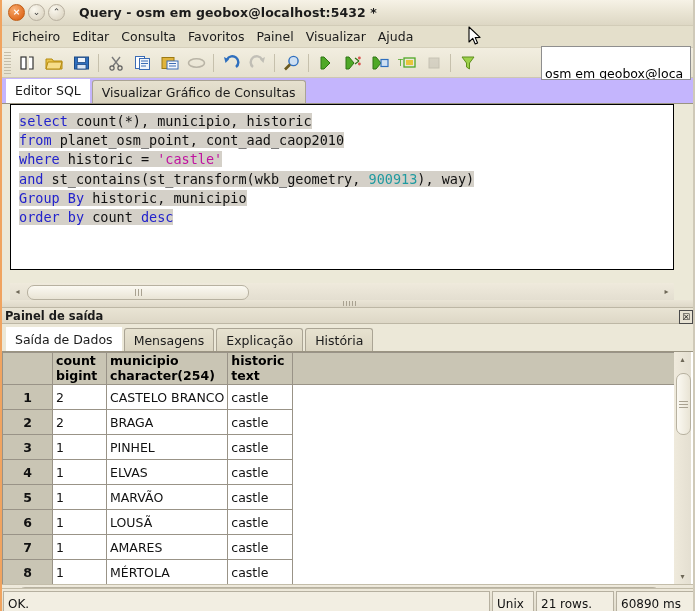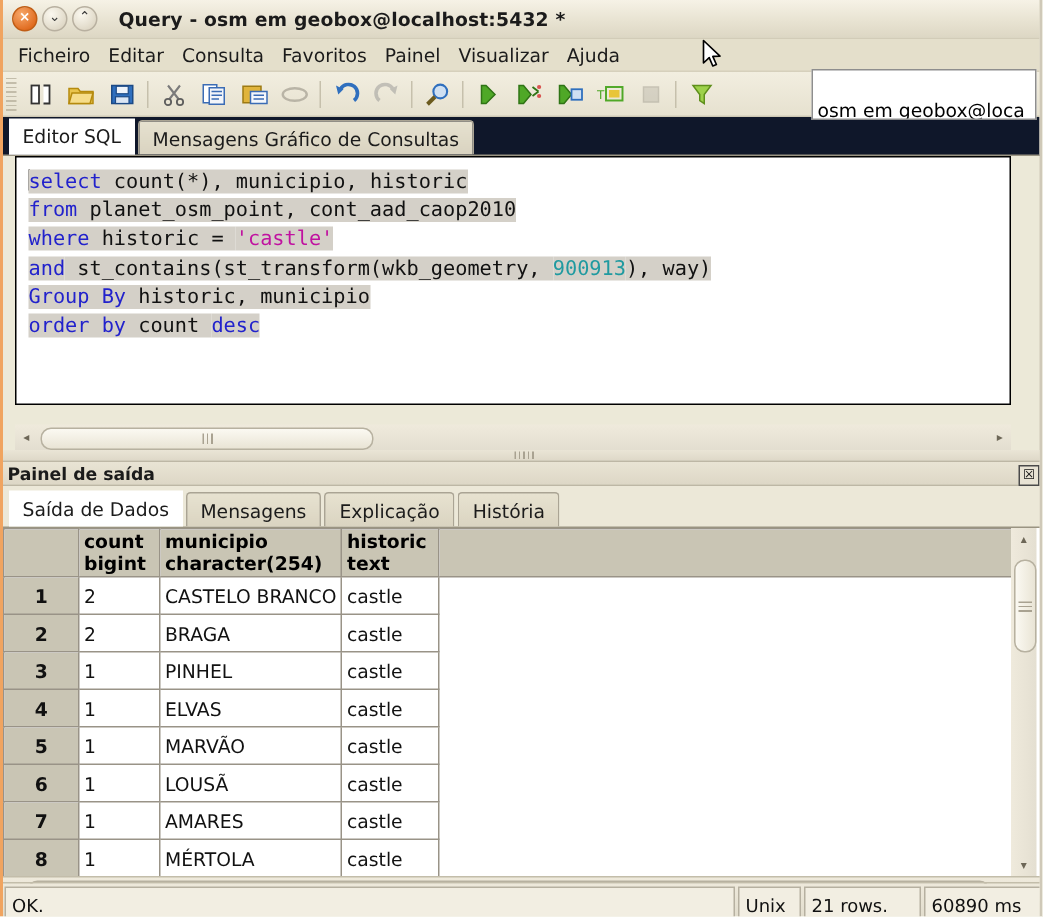--- a/index.html
+++ b/index.html
@@ -110,21 +110,21 @@
     color: #000;
     outline: none;
     overflow: hidden;
     white-space: nowrap;
     line-height: 21px;
   }
 
   
   .tabstrip {
     height: 26px;
-    background: #0f172a;
+    background: #c4b5fd;
     display: flex;
     align-items: flex-end;
     padding-left: 4px;
     box-sizing: border-box;
     border-bottom: 1px solid #9a9482;
   }
   .tab {
     height: 24px;
     padding: 0 9px;
     display: flex; align-items: center;
@@ -509,21 +509,21 @@
       </svg>
     </div>
 
     <div class="tb-field-wrap">
       <div class="tb-field" title="osm em geobox@localhost:5432">osm em geobox@loca</div>
     </div>
   </div>
 
   <div class="tabstrip">
     <div class="tab active">Editor SQL</div>
-    <div class="tab inactive">Mensagens Gráfico de Consultas</div>
+    <div class="tab inactive">Visualizar Gráfico de Consultas</div>
   </div>
 
   <div class="editor-area">
     <div class="sql-code" id="sql-code"><div class="sql-line"><span class="caret"></span><span class="kw sel">select</span><span class="id sel"> count(*), municipio, historic</span></div><div class="sql-line"><span class="kw sel">from</span><span class="id sel"> planet_osm_point, cont_aad_caop2010</span></div><div class="sql-line"><span class="kw sel">where</span><span class="id sel"> historic = </span><span class="str sel">'castle'</span></div><div class="sql-line"><span class="kw sel">and</span><span class="id sel"> st_contains(st_transform(wkb_geometry, </span><span class="num sel">900913</span><span class="id sel">), way)</span></div><div class="sql-line"><span class="kw sel">Group By</span><span class="id sel"> historic, municipio</span></div><div class="sql-line"><span class="kw sel">order by</span><span class="id sel"> count </span><span class="kw sel">desc</span></div></div>
   </div>
 
   <div class="hscroll" style="left:8px; top:283px; width:664px;">
     <div class="sb-arrow">◂</div>
     <div class="sb-track">
       <div class="sb-thumb" style="left:2px; width:220px;">

